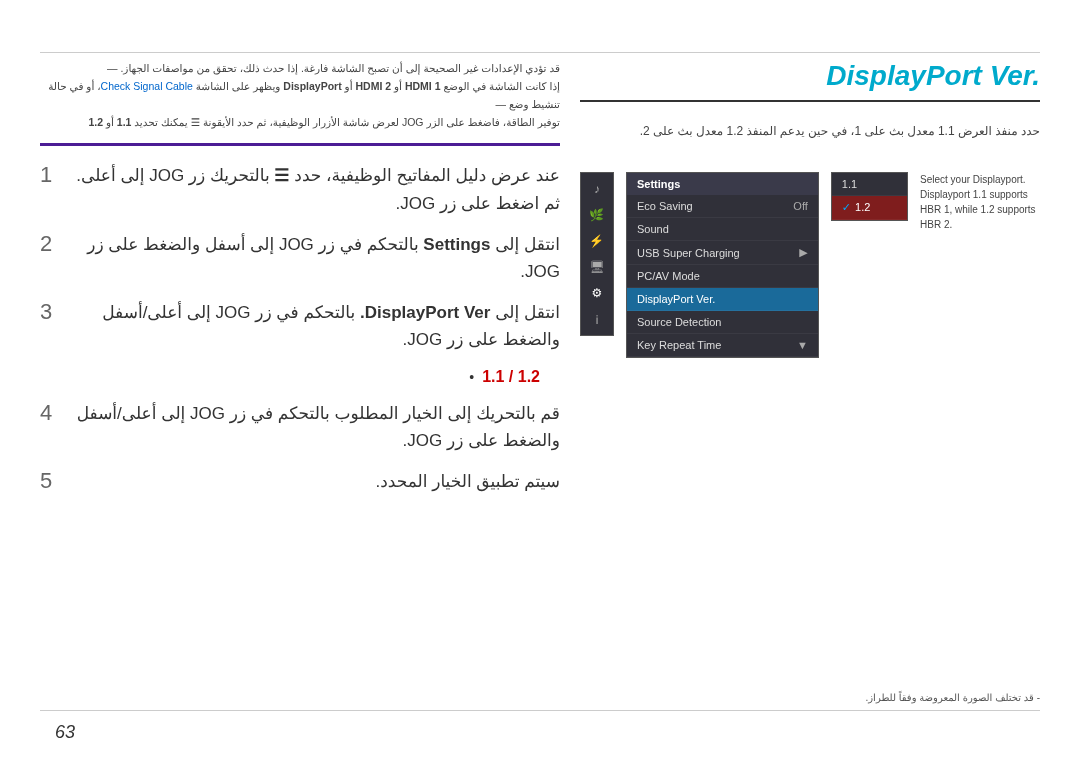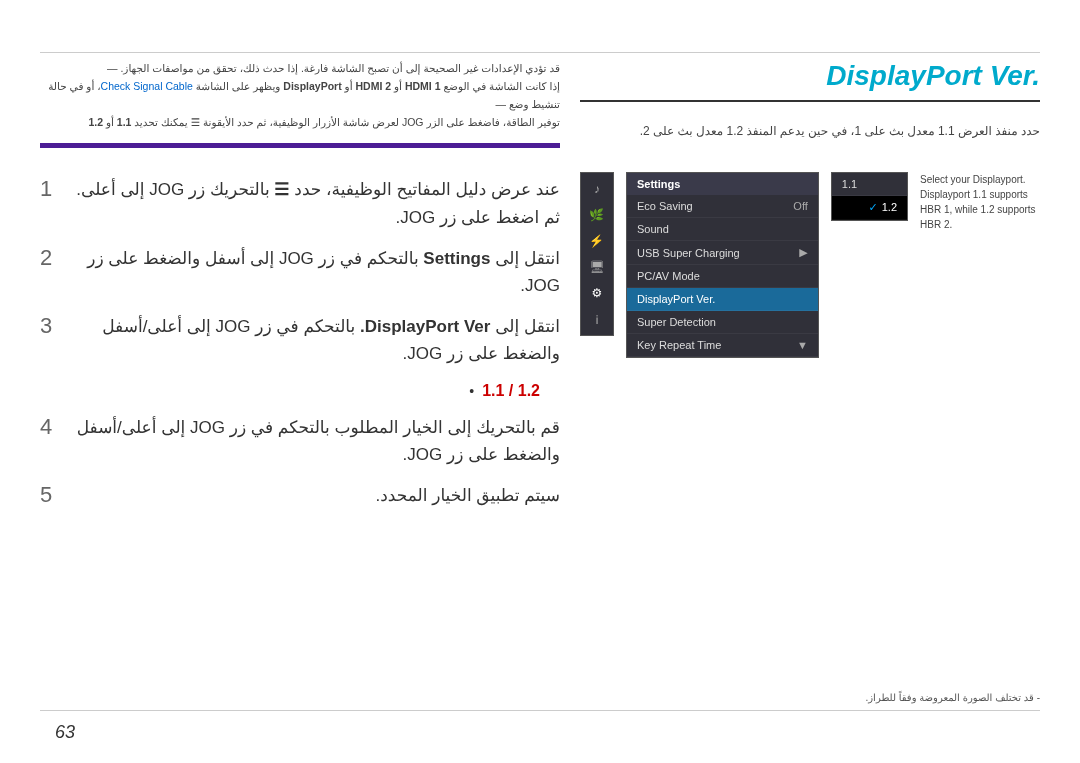--- a/index.html
+++ b/index.html
@@ -152,23 +152,22 @@
     }
 
     .submenu-item {
       padding: 5px 10px;
       font-size: 11px;
       color: #ddd;
       border-bottom: 1px solid rgba(255,255,255,0.05);
     }
 
     .submenu-item.selected {
-      background: #000000;
+      background: #7f1d1d;
       color: #fff;
-      text-align: right;
     }
 
     .checkmark {
       margin-right: 4px;
       color: #00aaff;
     }
 
     
     .side-desc {
       font-size: 10px;
@@ -184,23 +183,23 @@
       left: 40px;
       width: 520px;
     }
 
     
     .arabic-top-notes {
       direction: rtl;
       font-size: 10.5px;
       color: #444;
       line-height: 1.7;
-      margin-bottom: 28px;
+      margin-bottom: 16px;
       padding-bottom: 12px;
-      border-bottom: 5px solid #4c1d95;
+      border-bottom: 3px solid #4c1d95;
     }
 
     .arabic-top-notes .highlight {
       color: #0066cc;
       font-weight: normal;
     }
 
     .arabic-top-notes .bold-text {
       font-weight: bold;
     }
@@ -330,21 +329,21 @@
       </div>
       <div class="menu-item">
         <span class="menu-item-label">PC/AV Mode</span>
         <span class="menu-item-value"></span>
       </div>
       <div class="menu-item active">
         <span class="menu-item-label">DisplayPort Ver.</span>
         <span class="menu-item-value"></span>
       </div>
       <div class="menu-item">
-        <span class="menu-item-label">Super Detection</span>
+        <span class="menu-item-label">Source Detection</span>
         <span class="menu-item-value"></span>
       </div>
       <div class="menu-item">
         <span class="menu-item-label">Key Repeat Time</span>
         <span class="menu-item-value">▼</span>
       </div>
     </div>
 
     <div class="submenu-panel">
       <div class="submenu-item">1.1</div>

